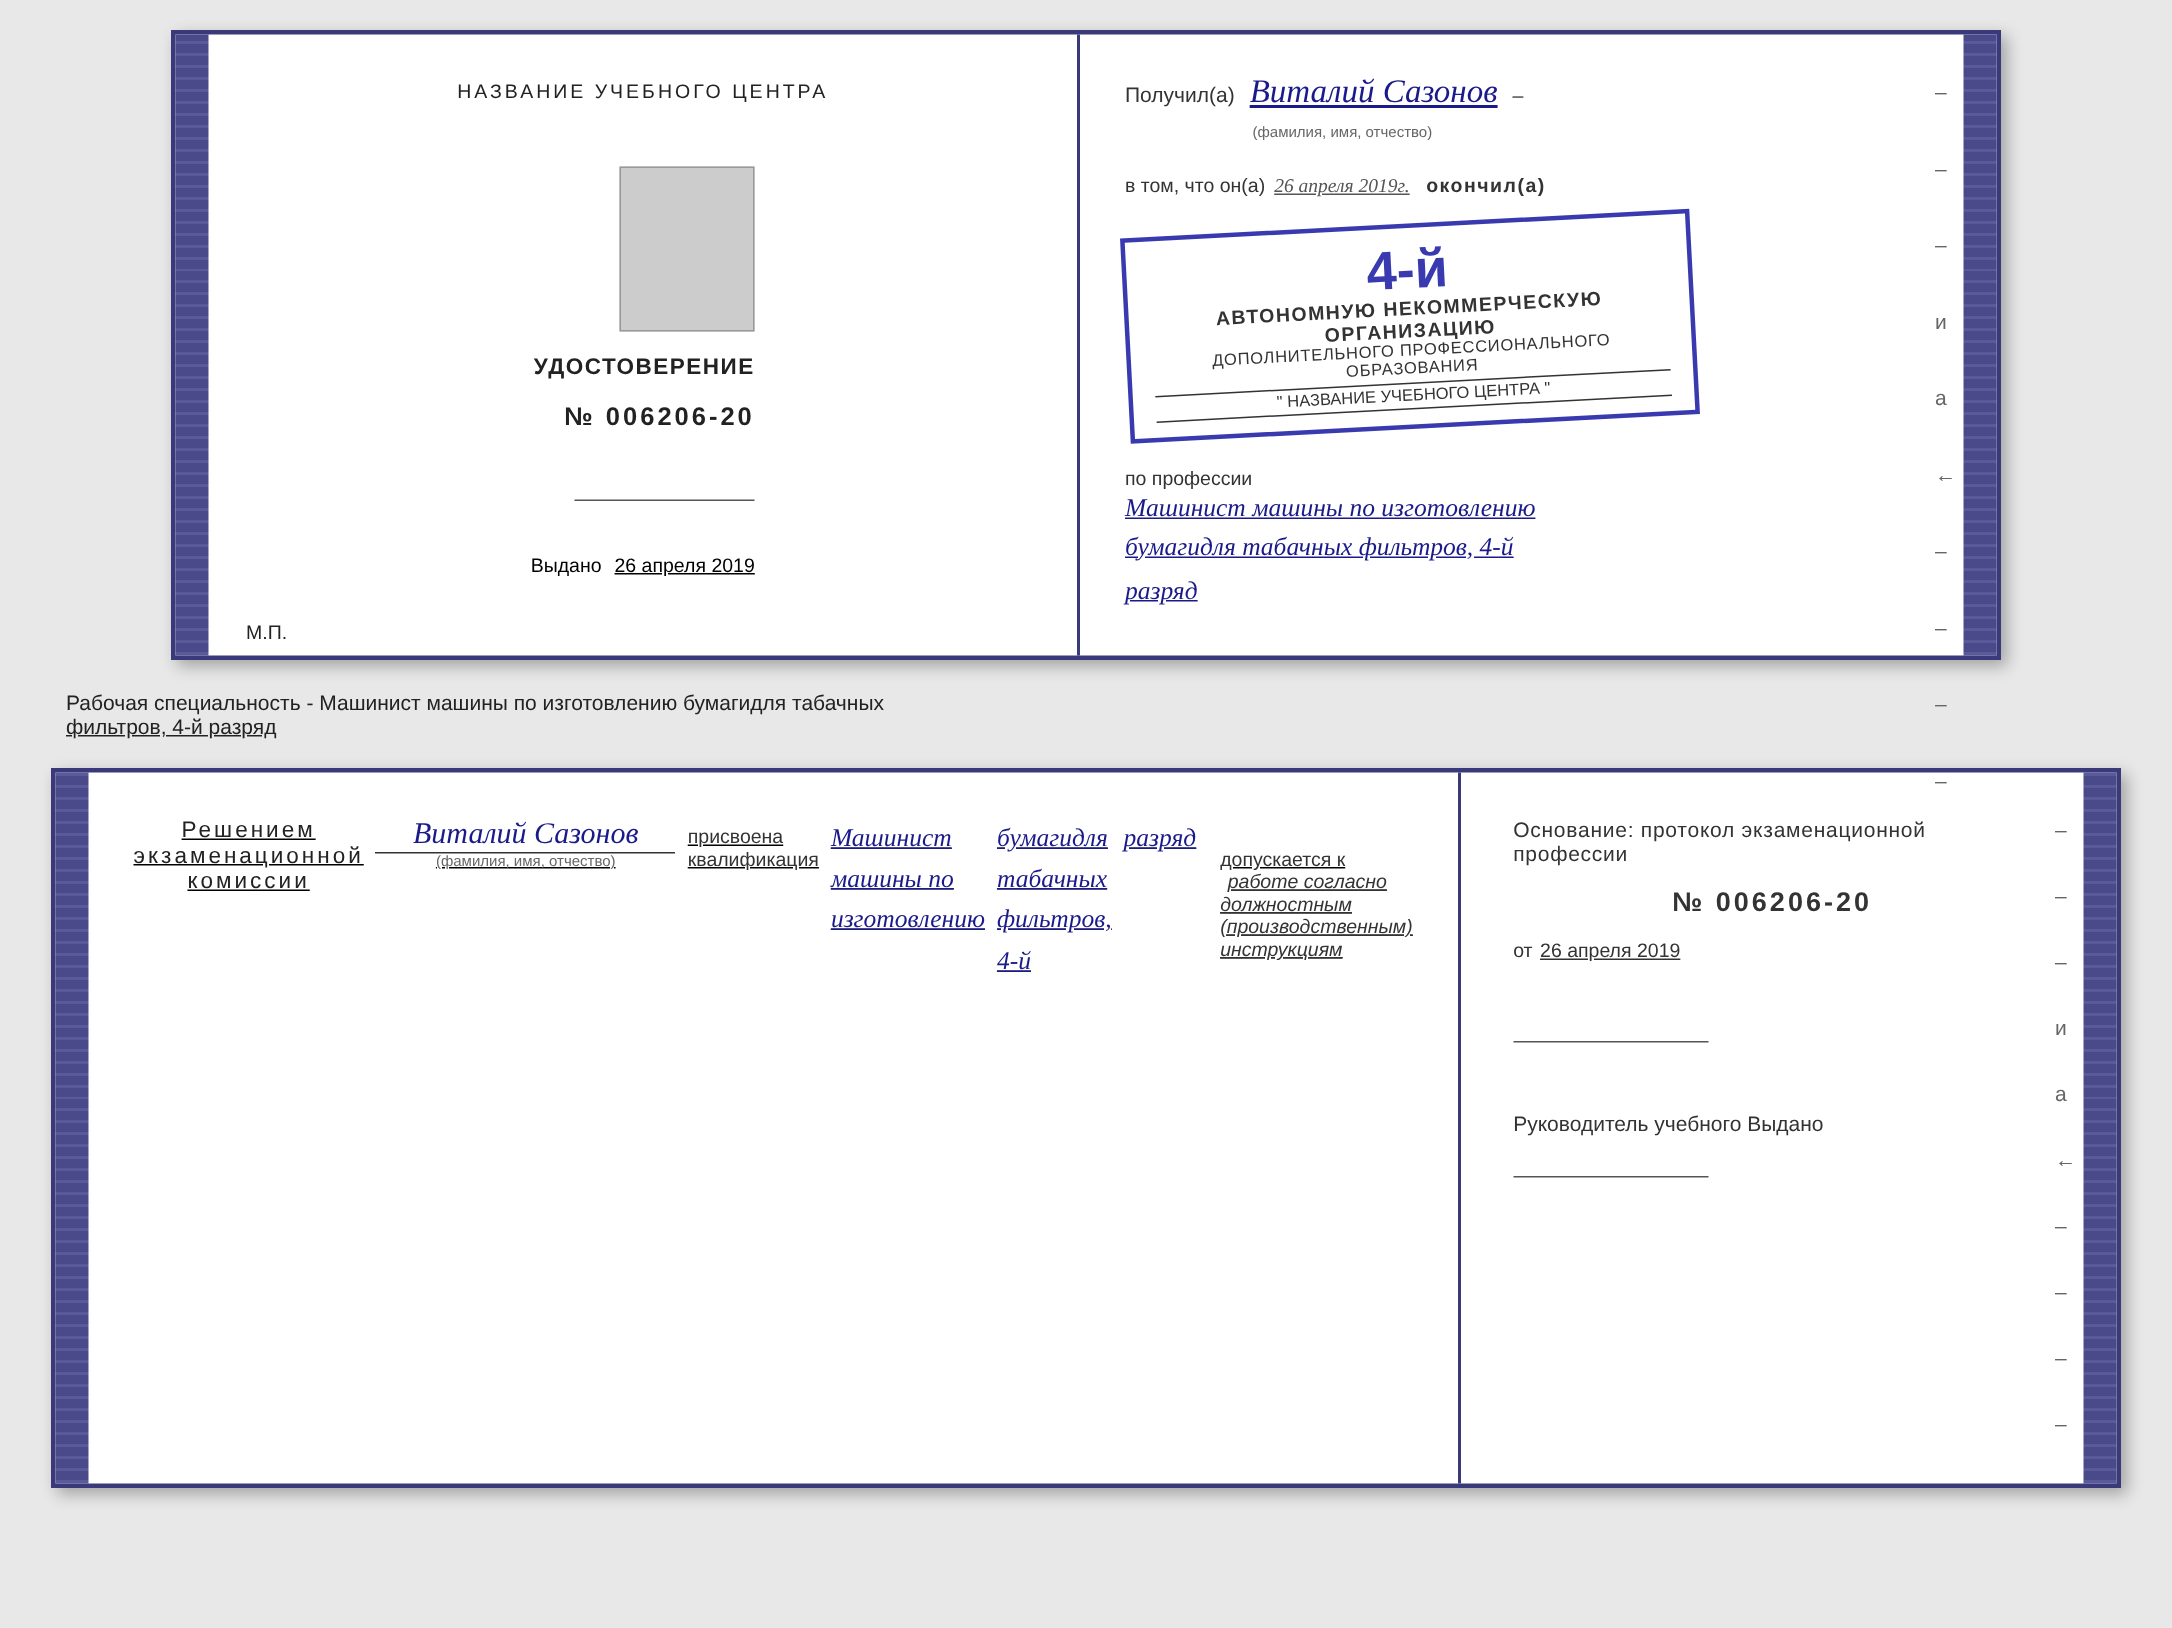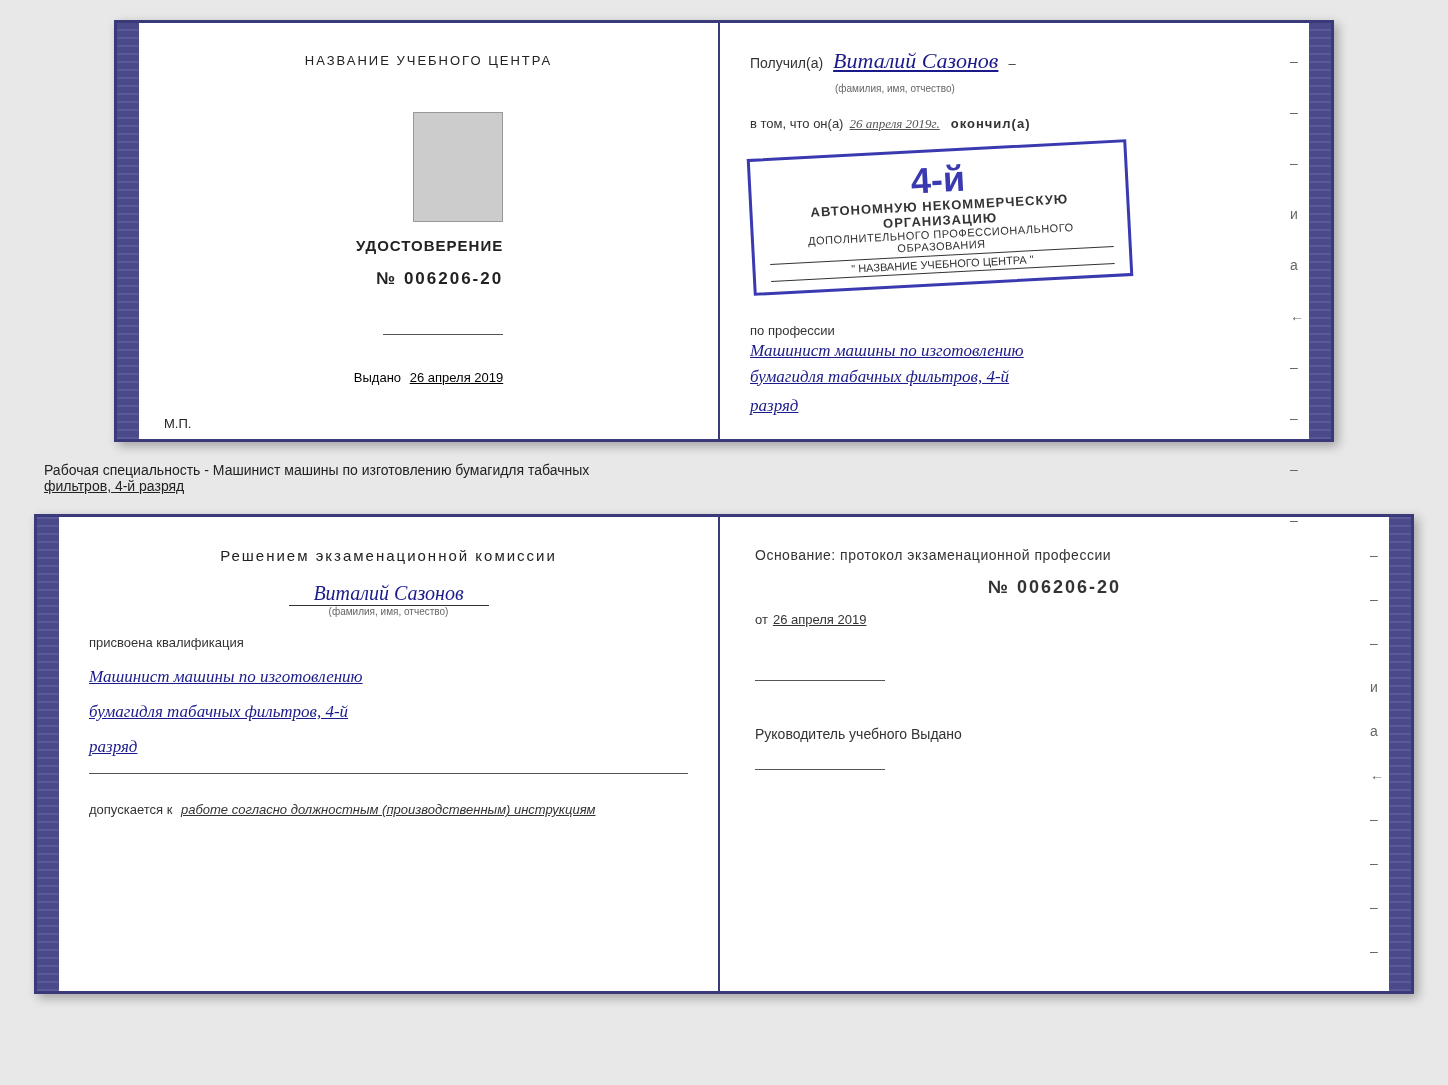--- a/index.html
+++ b/index.html
@@ -248,22 +248,22 @@
       flex-direction: row;
       min-height: 480px;
       box-shadow: 4px 4px 10px rgba(0,0,0,0.3);
     }
 
     .bottom-page-left {
       flex: 1;
       border-right: 2px solid #3a3a7a;
       padding: 30px 30px;
       display: flex;
-      flex-direction: column;
       gap: 8px;
+      text-decoration: underline;
     }
 
     .bottom-page-right {
       flex: 1;
       padding: 30px 35px;
       display: flex;
       flex-direction: column;
       gap: 14px;
       position: relative;
     }
@@ -421,21 +421,21 @@
       <span style="font-size:13px; color:#333; font-weight:bold; letter-spacing:1px; margin-left:5px;">окончил(а)</span>
     </div>
 
     <div class="stamp-box">
       <div class="stamp-num">4-й</div>
       <div class="stamp-line1">АВТОНОМНУЮ НЕКОММЕРЧЕСКУЮ ОРГАНИЗАЦИЮ</div>
       <div class="stamp-org2">ДОПОЛНИТЕЛЬНОГО ПРОФЕССИОНАЛЬНОГО ОБРАЗОВАНИЯ</div>
       <div class="stamp-name">" НАЗВАНИЕ УЧЕБНОГО ЦЕНТРА "</div>
     </div>
 
-    <div style="margin-top:20px;">
+    <div style="margin-top:8px;">
       <div class="profession-label">по профессии</div>
       <span class="profession-handwritten">Машинист машины по изготовлению</span>
       <span class="profession-handwritten">бумагидля табачных фильтров, 4-й</span>
       <span class="profession-handwritten" style="margin-top:4px;">разряд</span>
     </div>
 
     <div class="dash-right">
       <span>–</span>
         <span>–</span>
         <span>–</span>

